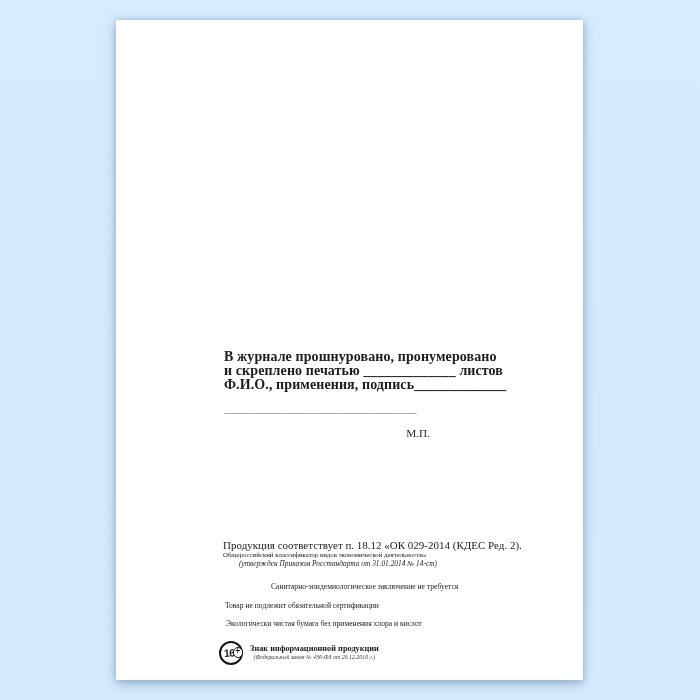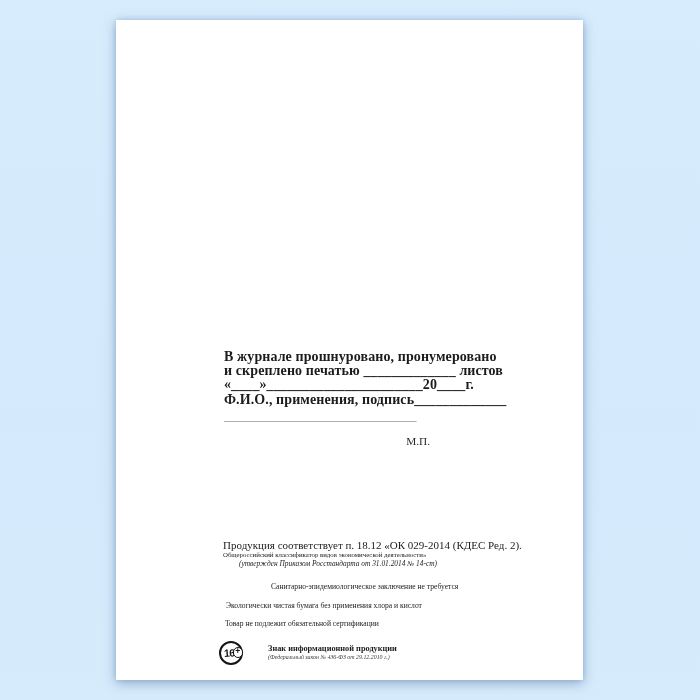--- a/index.html
+++ b/index.html
@@ -33,21 +33,21 @@
     color: #1c1c1c;
   }
   .stamp-line {
     font-weight: bold;
     font-size: 14px;
     line-height: 14.2px;
     white-space: nowrap;
     letter-spacing: 0.1px;
   }
   .signature-line {
-    margin-top: 3px;
+    margin-top: 9px;
     font-size: 11px;
     line-height: 13px;
     color: #6a6a6a;
     white-space: nowrap;
     overflow: hidden;
   }
   .seal-abbr {
     margin-top: 12px;
     font-size: 11.3px;
     text-align: right;
@@ -105,21 +105,21 @@
     border: 1.6px solid #151515;
     border-radius: 50%;
     background: #ffffff;
     font-family: "Liberation Sans", sans-serif;
     font-weight: bold;
     font-size: 8.5px;
     line-height: 7.5px;
     text-align: center;
     color: #151515;
   }
-  .badge-text { margin-left: 25px; padding-top: 3px; }
+  .badge-text { margin-left: 7px; padding-top: 3px; text-align: center; }
   .badge-title {
     font-weight: bold;
     font-size: 8.3px;
     line-height: 9.5px;
     white-space: nowrap;
     color: #1d1d1d;
   }
   .badge-law {
     font-style: italic;
     font-size: 5.9px;
@@ -130,33 +130,32 @@
 </style>
 </head>
 <body>
 
 <div class="scene">
   <div class="page">
 
     <div class="stamp-block">
       <div class="stamp-line">В журнале прошнуровано, пронумеровано</div>
       <div class="stamp-line">и скреплено печатью _____________ листов</div>
-      <div class="stamp-line">«____»______________________20____г.</div>
       <div class="stamp-line">Ф.И.О., применения, подпись_____________</div>
       <div class="signature-line">___________________________________</div>
       <div class="seal-abbr">М.П.</div>
     </div>
 
     <div class="info-block">
       <div class="info-l1">Продукция соответствует п. 18.12 «ОК 029-2014 (КДЕС Ред. 2).</div>
       <div class="info-l2">Общероссийский классификатор видов экономической деятельности»</div>
       <div class="info-l3">(утвержден Приказом Росстандарта от 31.01.2014 № 14-ст)</div>
       <div class="info-note first">Санитарно-эпидемиологическое заключение не требуется</div>
+      <div class="info-note indent1">Товар не подлежит обязательной сертификации</div>
       <div class="info-note indent2">Экологически чистая бумага без применения хлора и кислот</div>
-      <div class="info-note indent1">Товар не подлежит обязательной сертификации</div>
 
       <div class="badge-row">
         <div class="age-badge">
           <span class="age-num">16</span>
           <span class="age-plus">+</span>
         </div>
         <div class="badge-text">
           <div class="badge-title">Знак информационной продукции</div>
           <div class="badge-law">(Федеральный закон № 436-ФЗ от 29.12.2010 г.)</div>
         </div>

